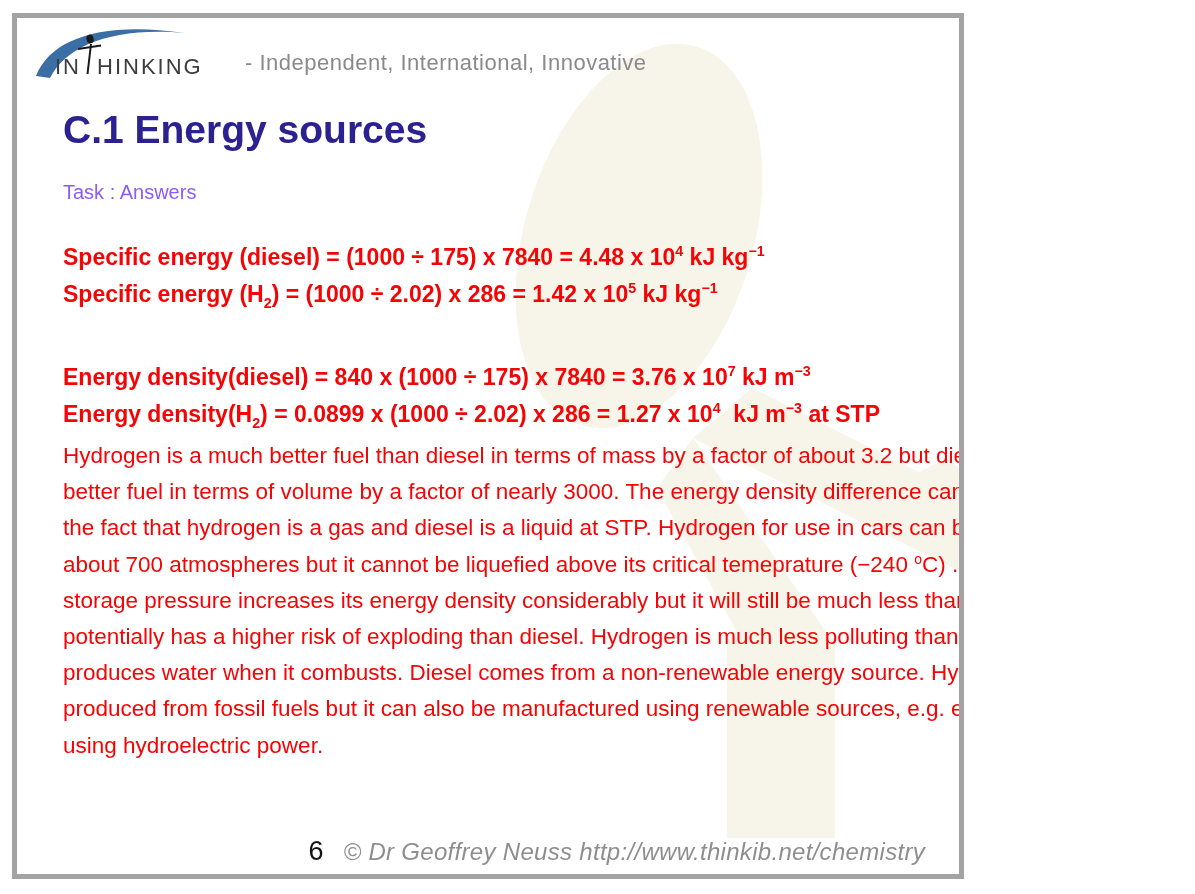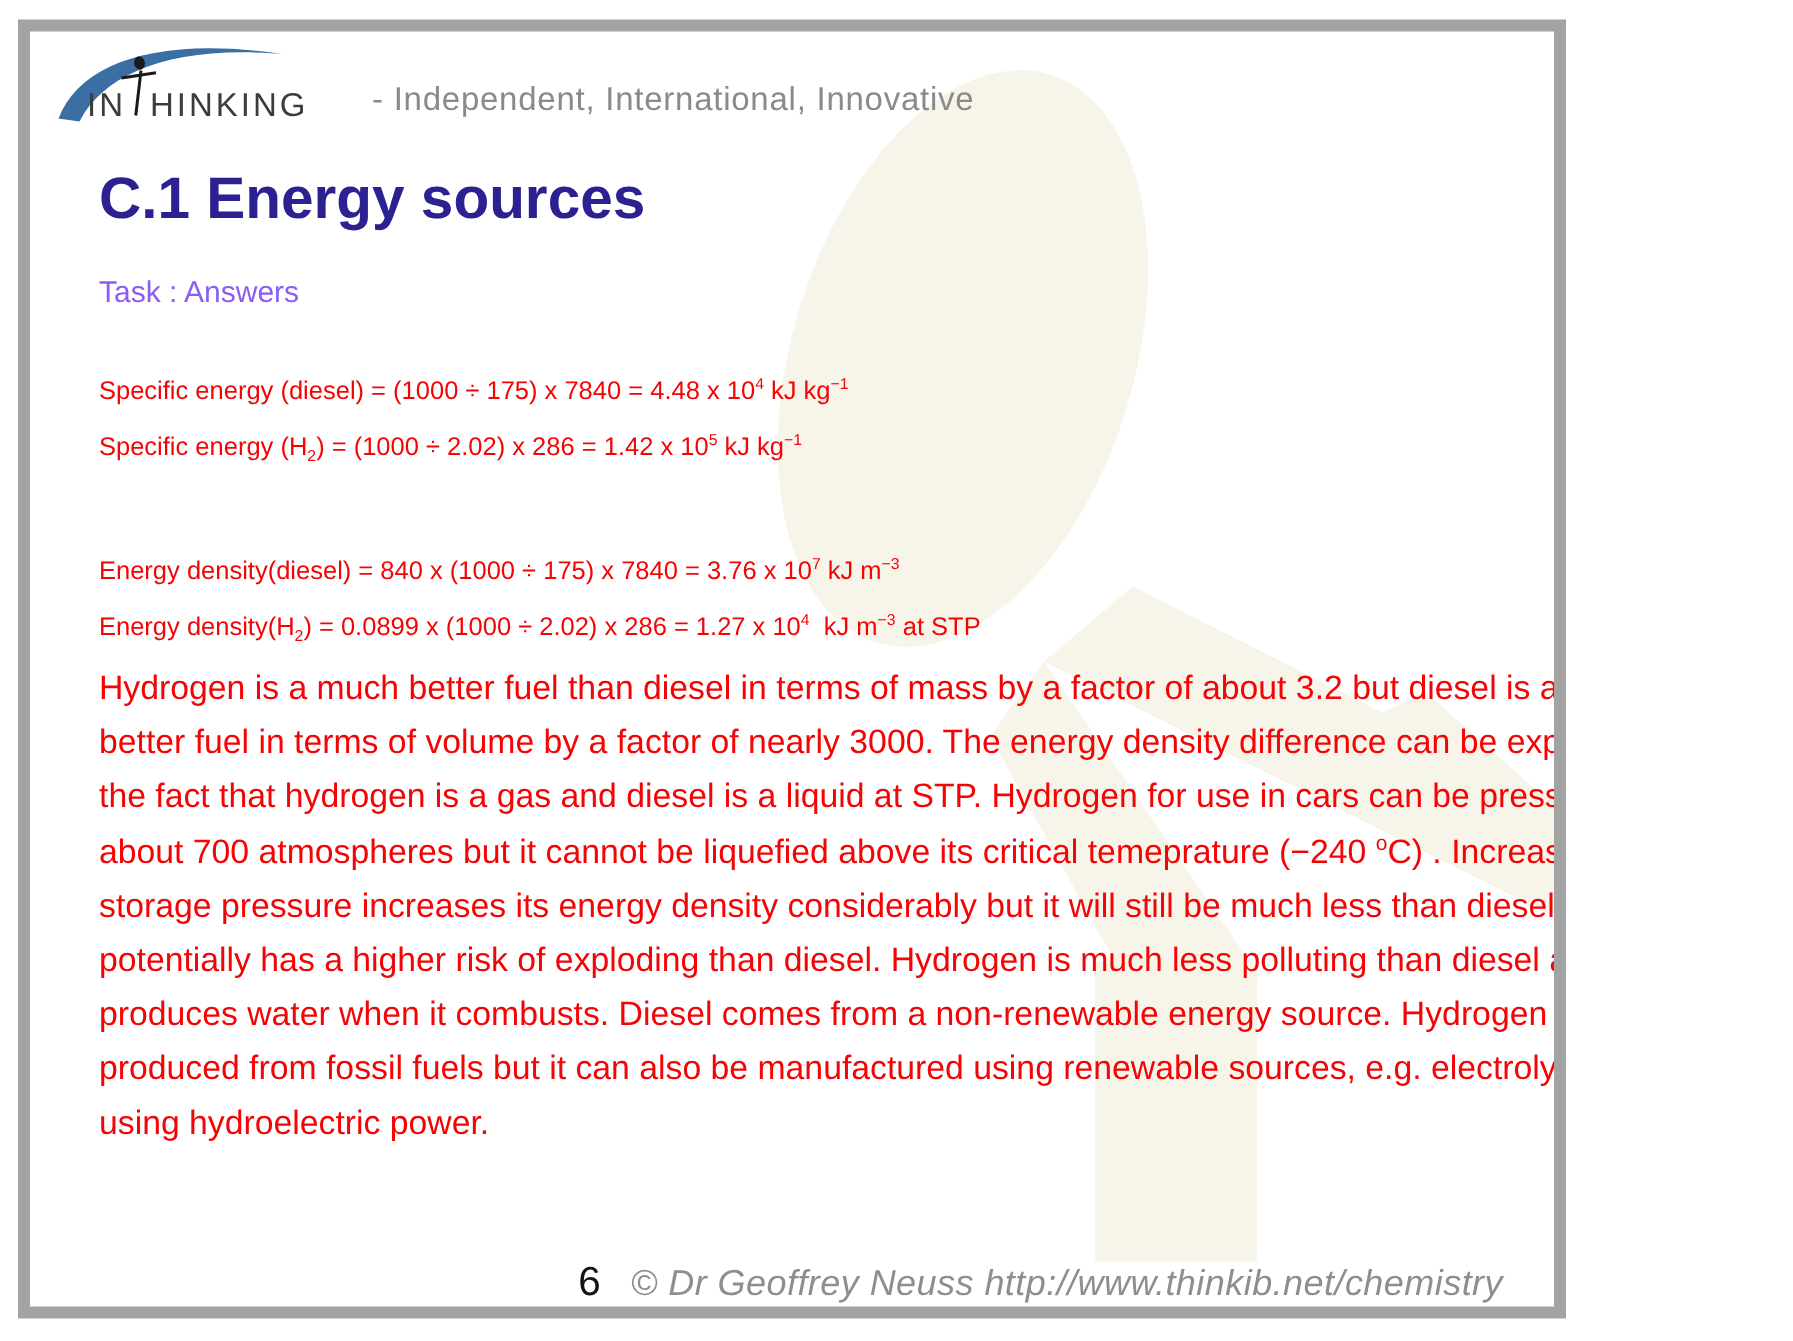--- a/index.html
+++ b/index.html
@@ -8,22 +8,22 @@
     position: relative;
     width: 1195px;
     height: 894px;
     background: #ffffff;
     font-family: "Liberation Sans", sans-serif;
     overflow: hidden;
   }
   .frame {
     position: absolute;
     left: 12px; top: 13px;
-    width: 1032px; height: 866px;
-    border: 8px solid #a3a3a3;
+    width: 952px; height: 866px;
+    border: 5px solid #a3a3a3;
     background: #ffffff;
     overflow: hidden;
   }
   
   .watermark {
     position: absolute; inset: 0;
     z-index: 0;
     pointer-events: none;
   }
   .content { position: absolute; inset: 0; z-index: 1; }
@@ -45,21 +45,21 @@
   }
   .task-label {
     position: absolute; left: 46px; top: 163px;
     font-size: 20px; font-weight: 400; color: #8b5cf6;
     white-space: nowrap;
   }
   .formula-block { position: absolute; left: 46px; }
   .formula-block.block1 { top: 221px; }
   .formula-block.block2 { top: 341px; }
   .formula-line {
-    font-size: 17px; font-weight: 400; color: #f40404;
+    font-size: 23px; font-weight: 700; color: #f40404;
     line-height: 37px; white-space: nowrap;
   }
   .answer-paragraph {
     position: absolute; left: 46px; top: 420px;
     width: 1092px;
     font-size: 22.5px; font-weight: 400; color: #f40404;
     line-height: 36.2px;
     text-align: left;
   }
   sup { font-size: 62%; vertical-align: super; line-height: 0; }

